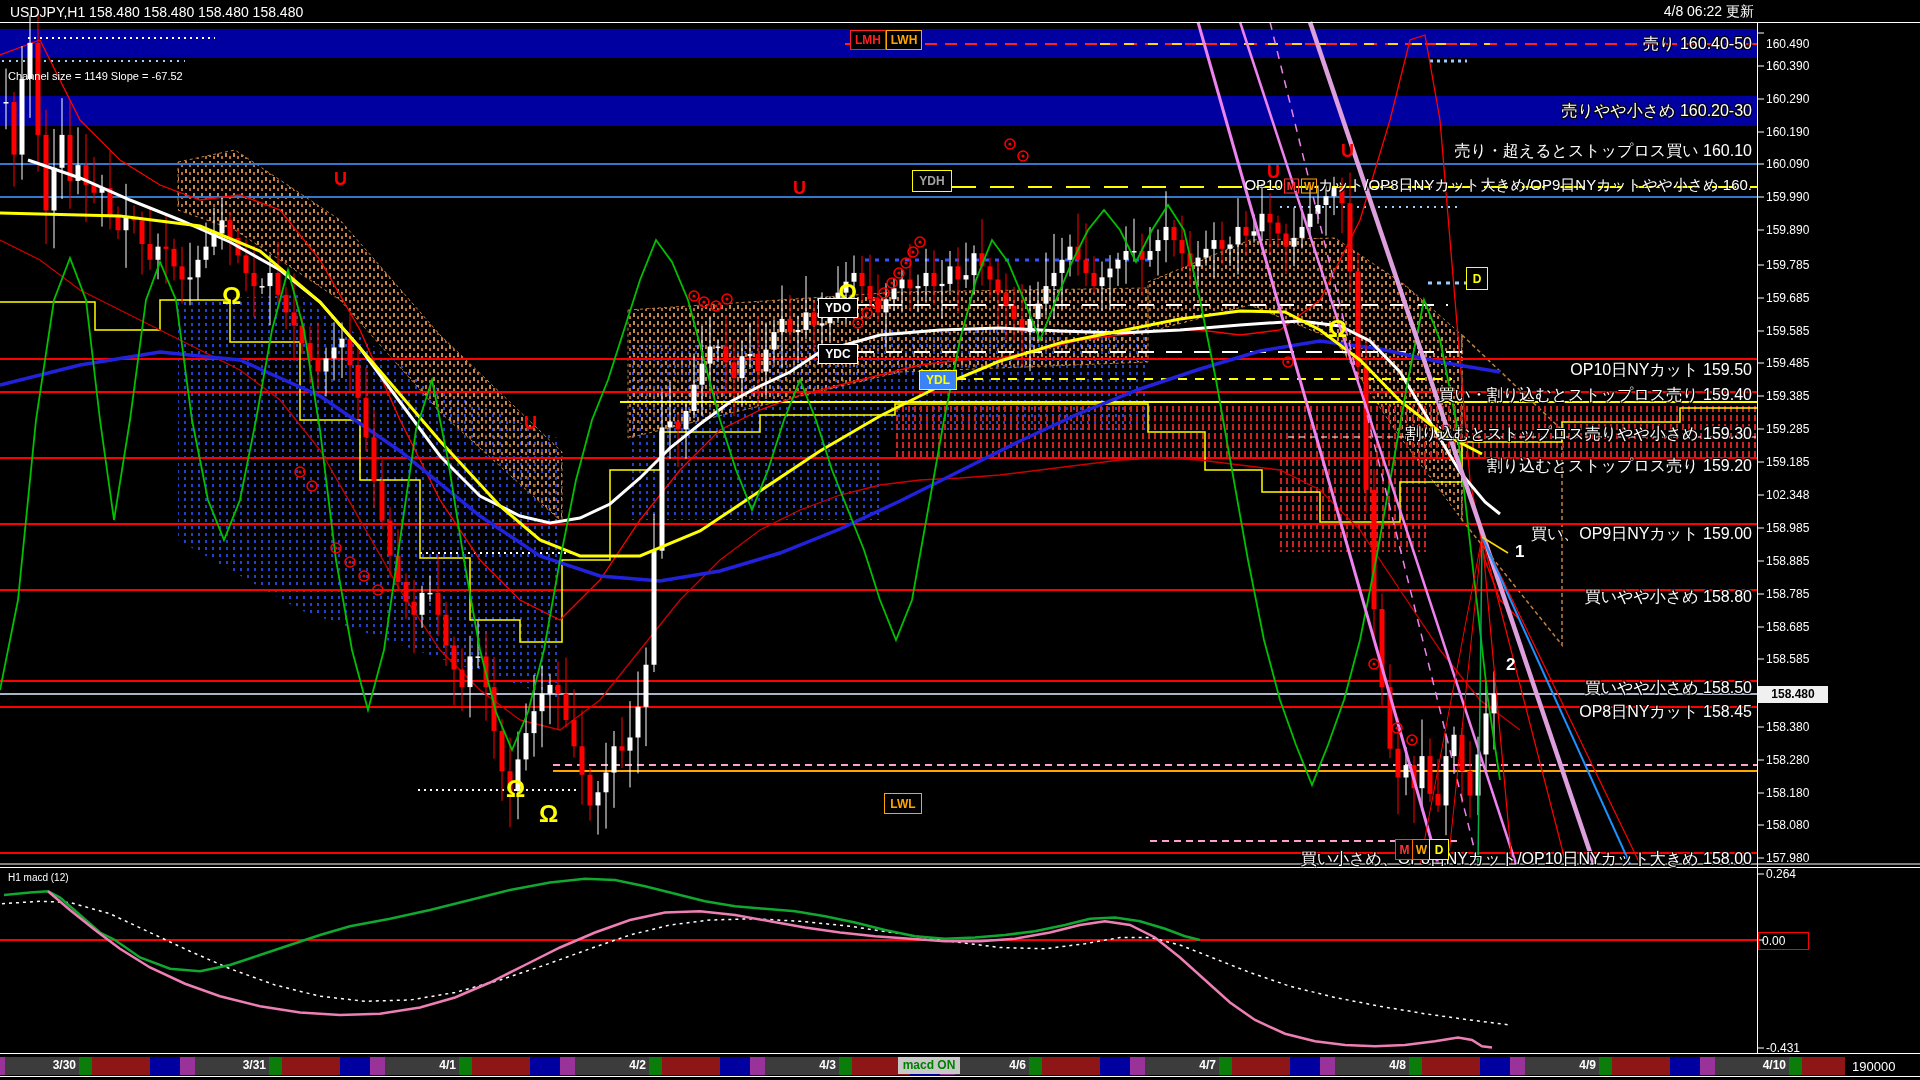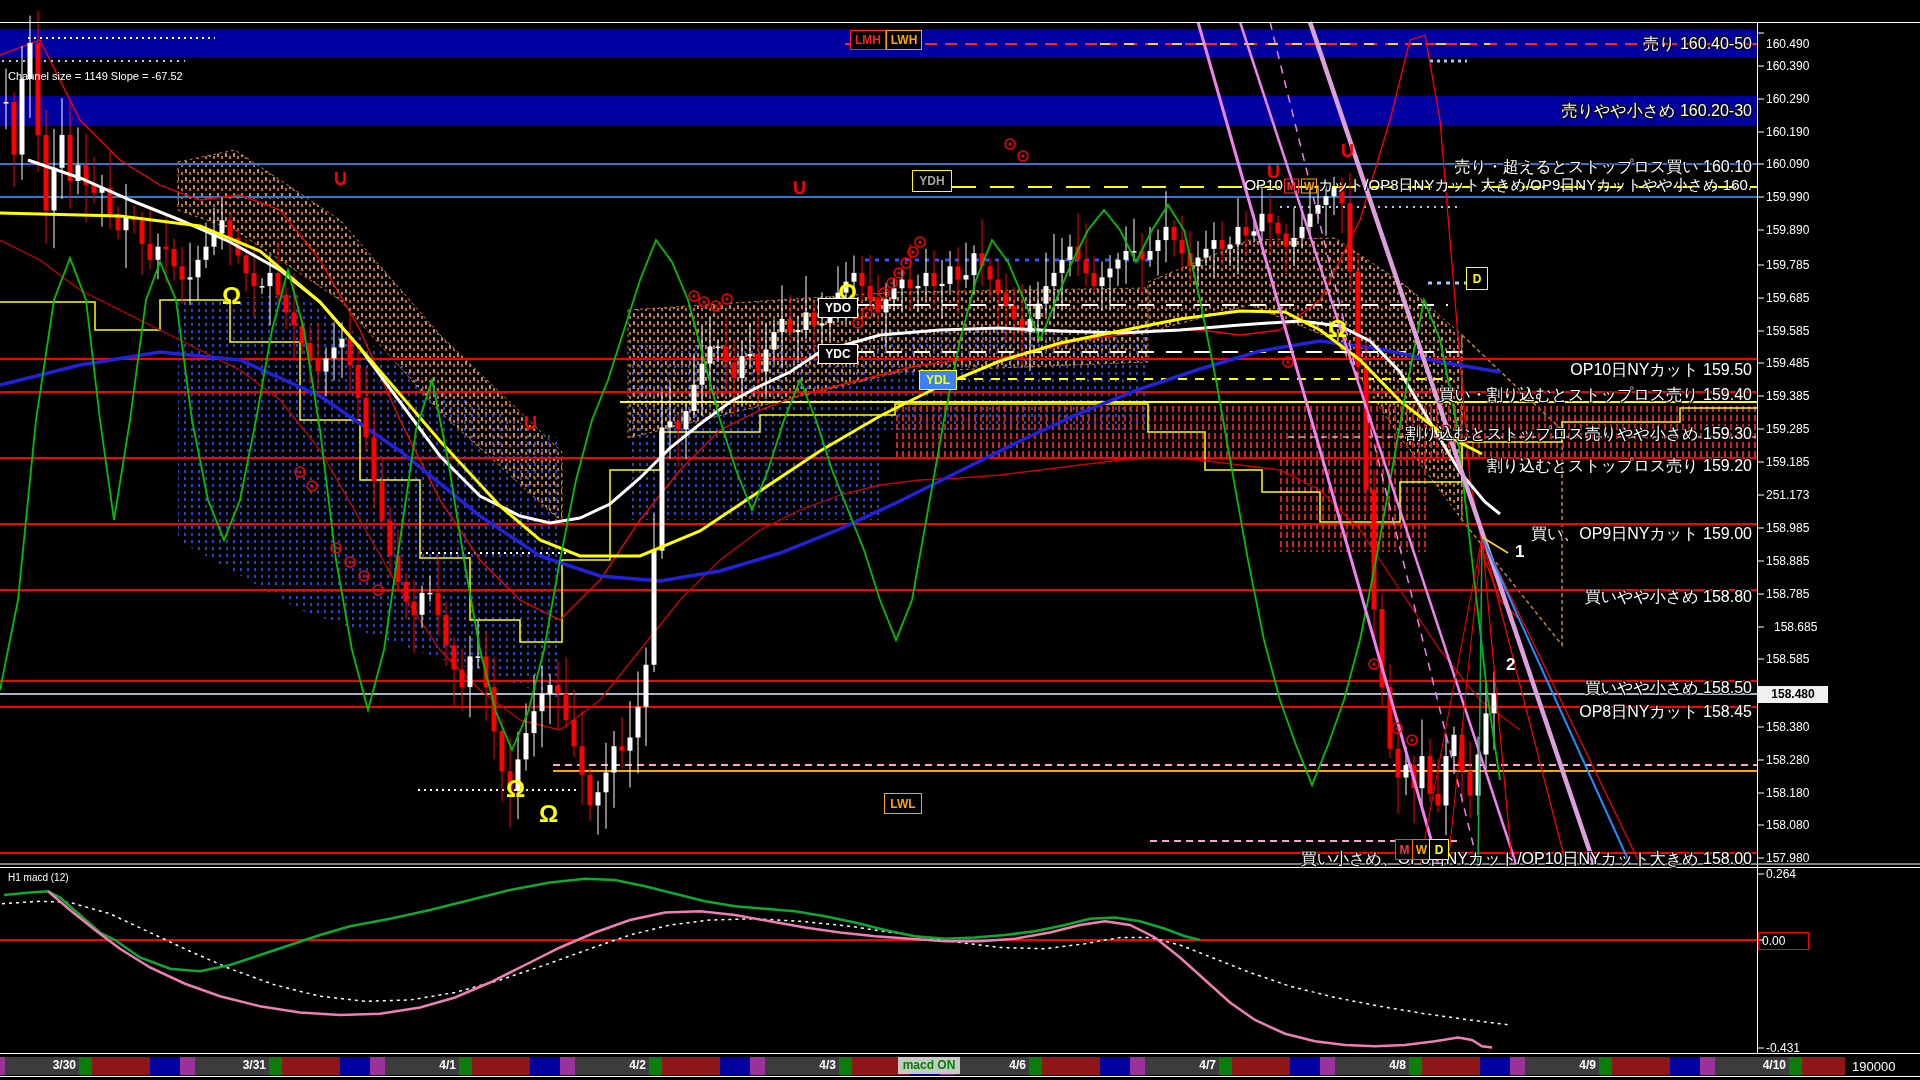--- a/index.html
+++ b/index.html
@@ -22,20 +22,24 @@
   #volume{position:absolute;left:1852px;top:1059px;font-size:13px;color:#fff;z-index:4;}
   #curprice{position:absolute;left:1758px;top:686px;width:70px;height:17px;background:#f0f0f0;color:#000;
             font-size:12px;font-weight:bold;text-align:center;line-height:17px;z-index:3;}
   #zerobox{position:absolute;left:1758px;top:932px;width:46px;height:16px;border:1px solid #f00;color:#fff;
            font-size:12px;line-height:16px;padding-left:3px;z-index:3;}
 </style>
 </head>
 <body>
 
 <div id="screen">
+  <div id="titlebar">
+    <span id="symbolinfo">USDJPY,H1  158.480 158.480 158.480 158.480</span>
+    <span id="updated">4/8 06:22 更新</span>
+  </div>
   <svg id="chart" width="1920" height="1080">
       <defs>
         <pattern id="pblue" width="7" height="7" patternUnits="userSpaceOnUse">
           <rect x="2" y="1" width="2" height="3" fill="#2244CC"></rect>
         </pattern>
         <pattern id="porange" width="8" height="8" patternUnits="userSpaceOnUse">
           <rect x="1" y="1" width="2" height="4" fill="#CC8844"></rect>
           <rect x="5" y="4" width="2" height="3" fill="#B07038"></rect>
         </pattern>
         <pattern id="phatch" width="6" height="9" patternUnits="userSpaceOnUse">
@@ -589,36 +593,36 @@
       <div class="ov" style="left:1766px;top:164px;transform:translateY(-50%);font-size:12px;">160.090</div>
       <div class="ov" style="left:1766px;top:197px;transform:translateY(-50%);font-size:12px;">159.990</div>
       <div class="ov" style="left:1766px;top:230px;transform:translateY(-50%);font-size:12px;">159.890</div>
       <div class="ov" style="left:1766px;top:265px;transform:translateY(-50%);font-size:12px;">159.785</div>
       <div class="ov" style="left:1766px;top:298px;transform:translateY(-50%);font-size:12px;">159.685</div>
       <div class="ov" style="left:1766px;top:331px;transform:translateY(-50%);font-size:12px;">159.585</div>
       <div class="ov" style="left:1766px;top:363px;transform:translateY(-50%);font-size:12px;">159.485</div>
       <div class="ov" style="left:1766px;top:396px;transform:translateY(-50%);font-size:12px;">159.385</div>
       <div class="ov" style="left:1766px;top:429px;transform:translateY(-50%);font-size:12px;">159.285</div>
       <div class="ov" style="left:1766px;top:462px;transform:translateY(-50%);font-size:12px;">159.185</div>
-      <div class="ov" style="left:1766px;top:495px;transform:translateY(-50%);font-size:12px;">251.173</div>
+      <div class="ov" style="left:1766px;top:495px;transform:translateY(-50%);font-size:12px;">102.348</div>
       <div class="ov" style="left:1766px;top:528px;transform:translateY(-50%);font-size:12px;">158.985</div>
       <div class="ov" style="left:1766px;top:561px;transform:translateY(-50%);font-size:12px;">158.885</div>
       <div class="ov" style="left:1766px;top:594px;transform:translateY(-50%);font-size:12px;">158.785</div>
-      <div class="ov" style="left:1766px;top:627px;transform:translateY(-50%);font-size:12px;margin-left:8px;">158.685</div>
+      <div class="ov" style="left:1766px;top:627px;transform:translateY(-50%);font-size:12px;">158.685</div>
       <div class="ov" style="left:1766px;top:659px;transform:translateY(-50%);font-size:12px;">158.585</div>
       <div class="ov" style="left:1766px;top:727px;transform:translateY(-50%);font-size:12px;">158.380</div>
       <div class="ov" style="left:1766px;top:760px;transform:translateY(-50%);font-size:12px;">158.280</div>
       <div class="ov" style="left:1766px;top:793px;transform:translateY(-50%);font-size:12px;">158.180</div>
       <div class="ov" style="left:1766px;top:825px;transform:translateY(-50%);font-size:12px;">158.080</div>
       <div class="ov" style="left:1766px;top:858px;transform:translateY(-50%);font-size:12px;">157.980</div>
       <div class="ov" style="left:1766px;top:874px;transform:translateY(-50%);font-size:12px;">0.264</div>
       <div class="ov" style="left:1766px;top:1048px;transform:translateY(-50%);font-size:12px;">-0.431</div>
       <div class="ov" style="right:168px;top:44px;transform:translateY(-50%);font-size:16px;text-shadow:1px 1px 0 #000,-1px -1px 0 #000,1px -1px 0 #000,-1px 1px 0 #000;">売り 160.40-50</div>
       <div class="ov" style="right:168px;top:111px;transform:translateY(-50%);font-size:16px;text-shadow:1px 1px 0 #000,-1px -1px 0 #000,1px -1px 0 #000,-1px 1px 0 #000;">売りやや小さめ 160.20-30</div>
-      <div class="ov" style="right:168px;top:151px;transform:translateY(-50%);font-size:16px;text-shadow:1px 1px 0 #000,-1px -1px 0 #000,1px -1px 0 #000,-1px 1px 0 #000;margin-top:16px;">売り・超えるとストップロス買い 160.10</div>
+      <div class="ov" style="right:168px;top:151px;transform:translateY(-50%);font-size:16px;text-shadow:1px 1px 0 #000,-1px -1px 0 #000,1px -1px 0 #000,-1px 1px 0 #000;">売り・超えるとストップロス買い 160.10</div>
       <div class="ov" style="right:168px;top:185px;transform:translateY(-50%);font-size:15px;text-shadow:1px 1px 0 #000;">OP10<span class="opbox" style="border-color:#FF3333;color:#FF3333;">M</span><span class="opbox" style="border-color:#FFA500;color:#FFA500;">W</span>カット/OP8日NYカット大きめ/OP9日NYカットやや小さめ 160.</div>
       <div class="ov" style="right:168px;top:370px;transform:translateY(-50%);font-size:16px;text-shadow:1px 1px 0 #000,-1px -1px 0 #000,1px -1px 0 #000,-1px 1px 0 #000;">OP10日NYカット 159.50</div>
       <div class="ov" style="right:168px;top:395px;transform:translateY(-50%);font-size:16px;text-shadow:1px 1px 0 #000,-1px -1px 0 #000,1px -1px 0 #000,-1px 1px 0 #000;">買い・割り込むとストップロス売り 159.40</div>
       <div class="ov" style="right:168px;top:434px;transform:translateY(-50%);font-size:16px;text-shadow:1px 1px 0 #000,-1px -1px 0 #000,1px -1px 0 #000,-1px 1px 0 #000;">割り込むとストップロス売りやや小さめ 159.30</div>
       <div class="ov" style="right:168px;top:466px;transform:translateY(-50%);font-size:16px;text-shadow:1px 1px 0 #000,-1px -1px 0 #000,1px -1px 0 #000,-1px 1px 0 #000;">割り込むとストップロス売り 159.20</div>
       <div class="ov" style="right:168px;top:534px;transform:translateY(-50%);font-size:16px;text-shadow:1px 1px 0 #000,-1px -1px 0 #000,1px -1px 0 #000,-1px 1px 0 #000;">買い、OP9日NYカット 159.00</div>
       <div class="ov" style="right:168px;top:597px;transform:translateY(-50%);font-size:16px;text-shadow:1px 1px 0 #000,-1px -1px 0 #000,1px -1px 0 #000,-1px 1px 0 #000;">買いやや小さめ 158.80</div>
       <div class="ov" style="right:168px;top:688px;transform:translateY(-50%);font-size:16px;text-shadow:1px 1px 0 #000,-1px -1px 0 #000,1px -1px 0 #000,-1px 1px 0 #000;">買いやや小さめ 158.50</div>
       <div class="ov" style="right:168px;top:712px;transform:translateY(-50%);font-size:16px;text-shadow:1px 1px 0 #000,-1px -1px 0 #000,1px -1px 0 #000,-1px 1px 0 #000;margin-left:44px;">OP8日NYカット 158.45</div>
       <div class="ov" style="right:168px;top:859px;transform:translateY(-50%);font-size:16px;text-shadow:1px 1px 0 #000,-1px -1px 0 #000,1px -1px 0 #000,-1px 1px 0 #000;">買い小さめ、OP8日NYカット/OP10日NYカット大きめ 158.00</div>

